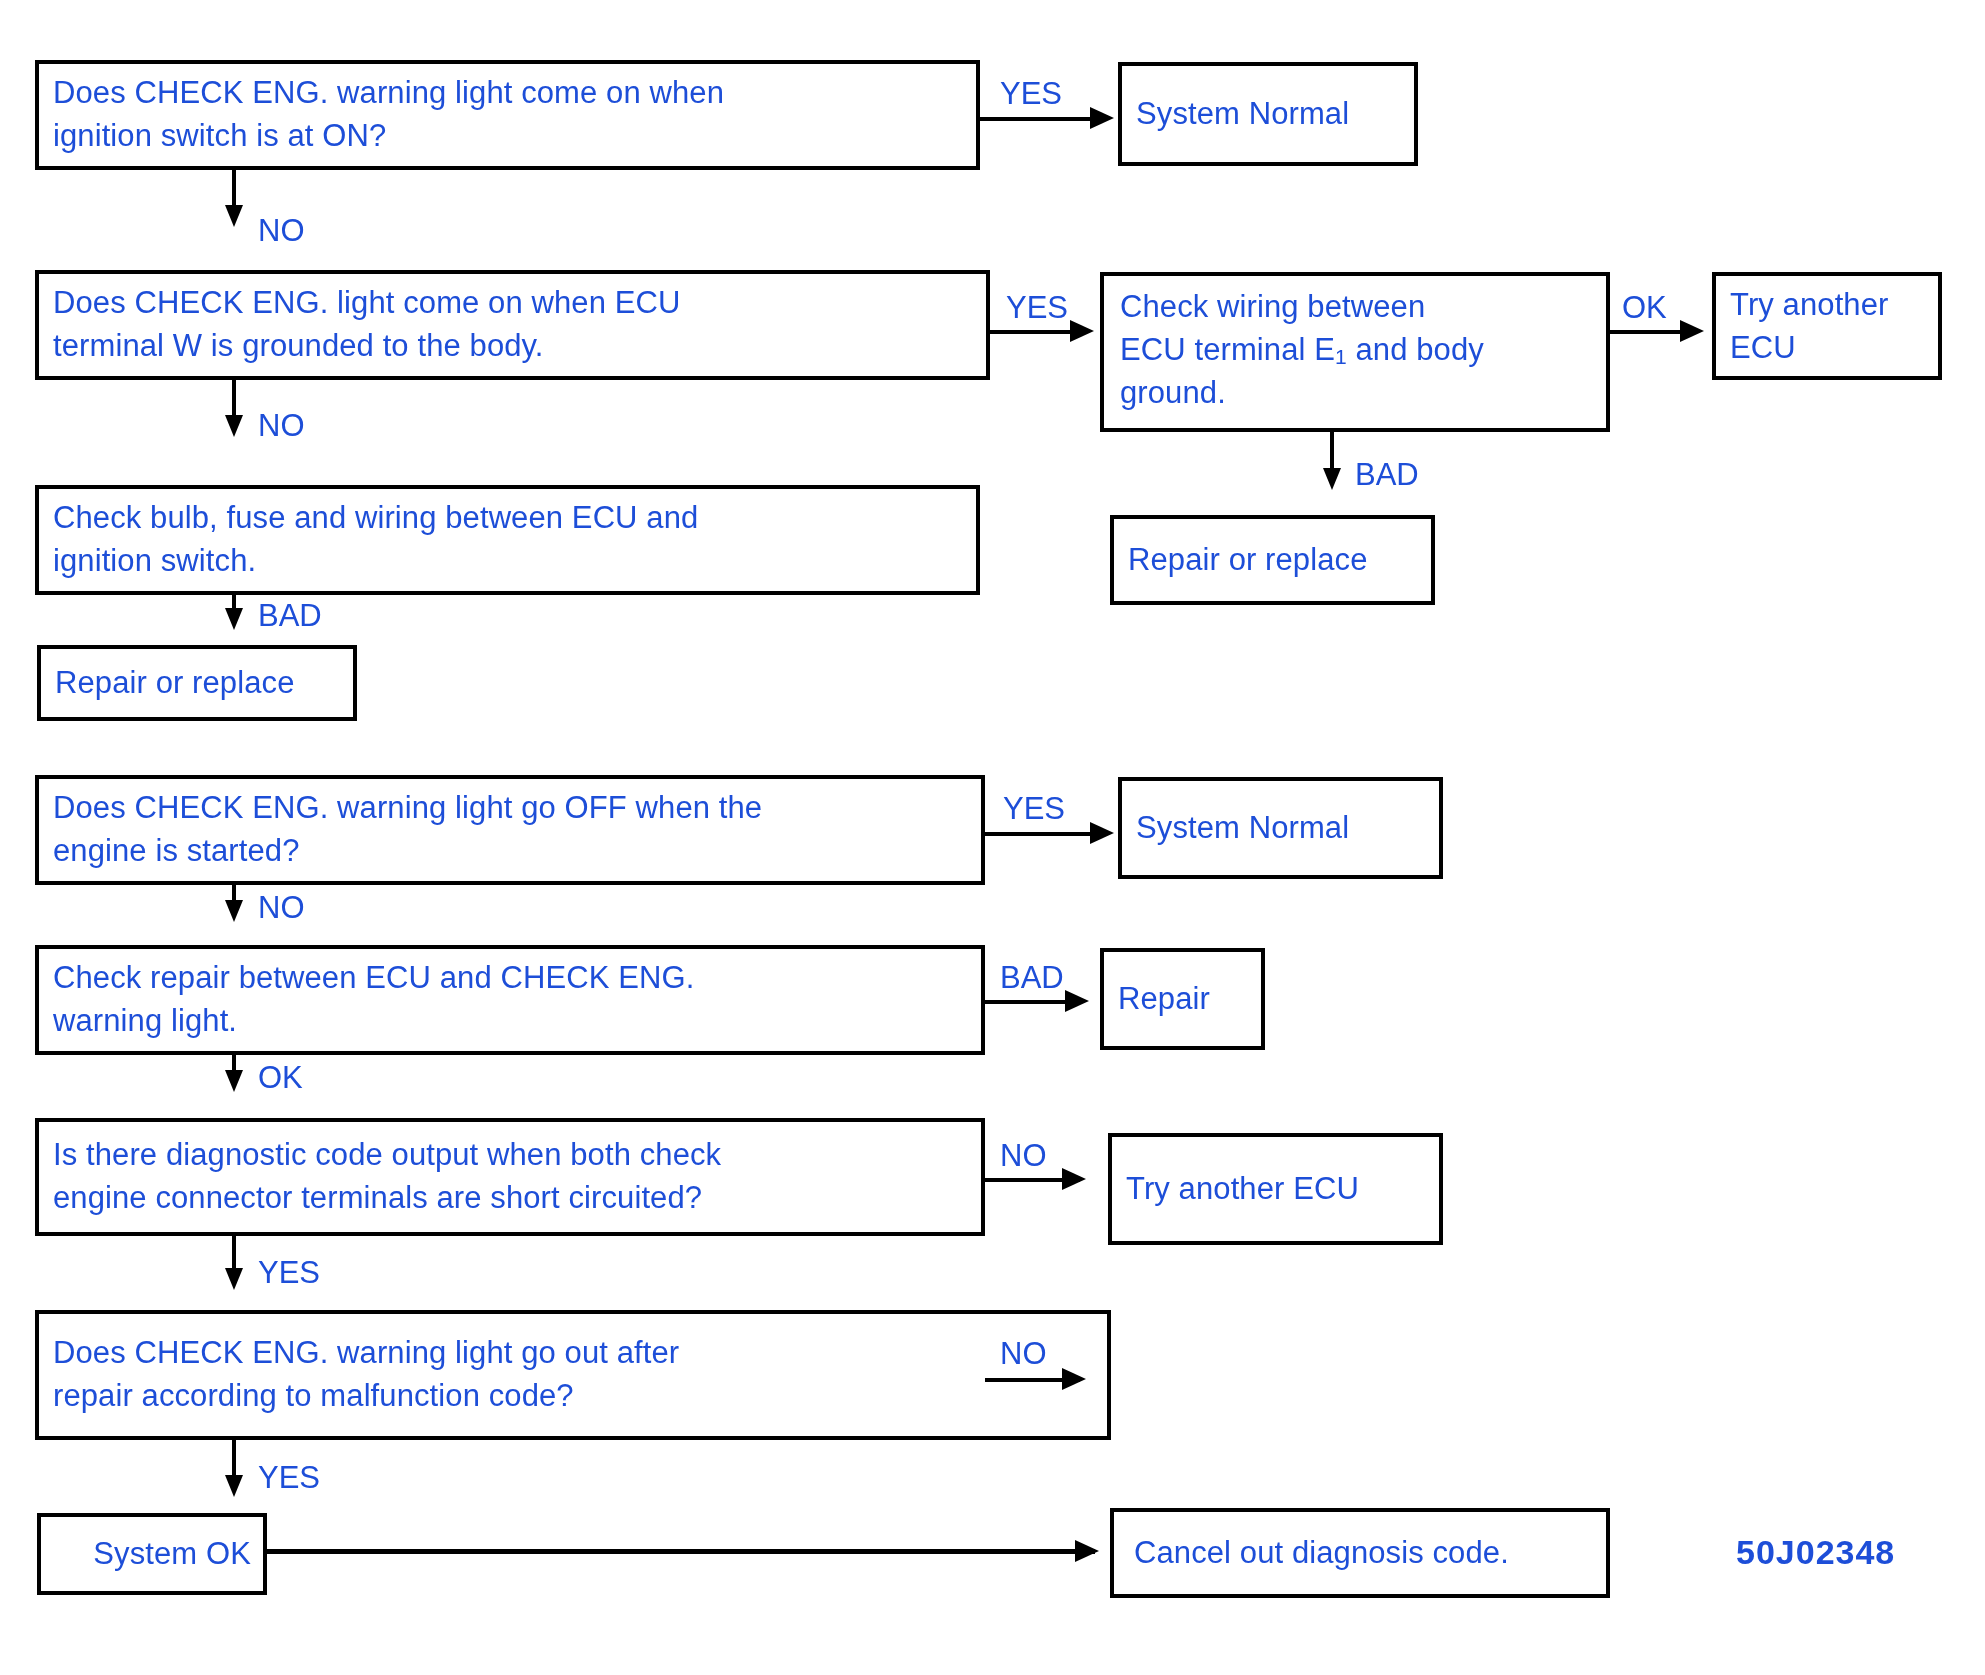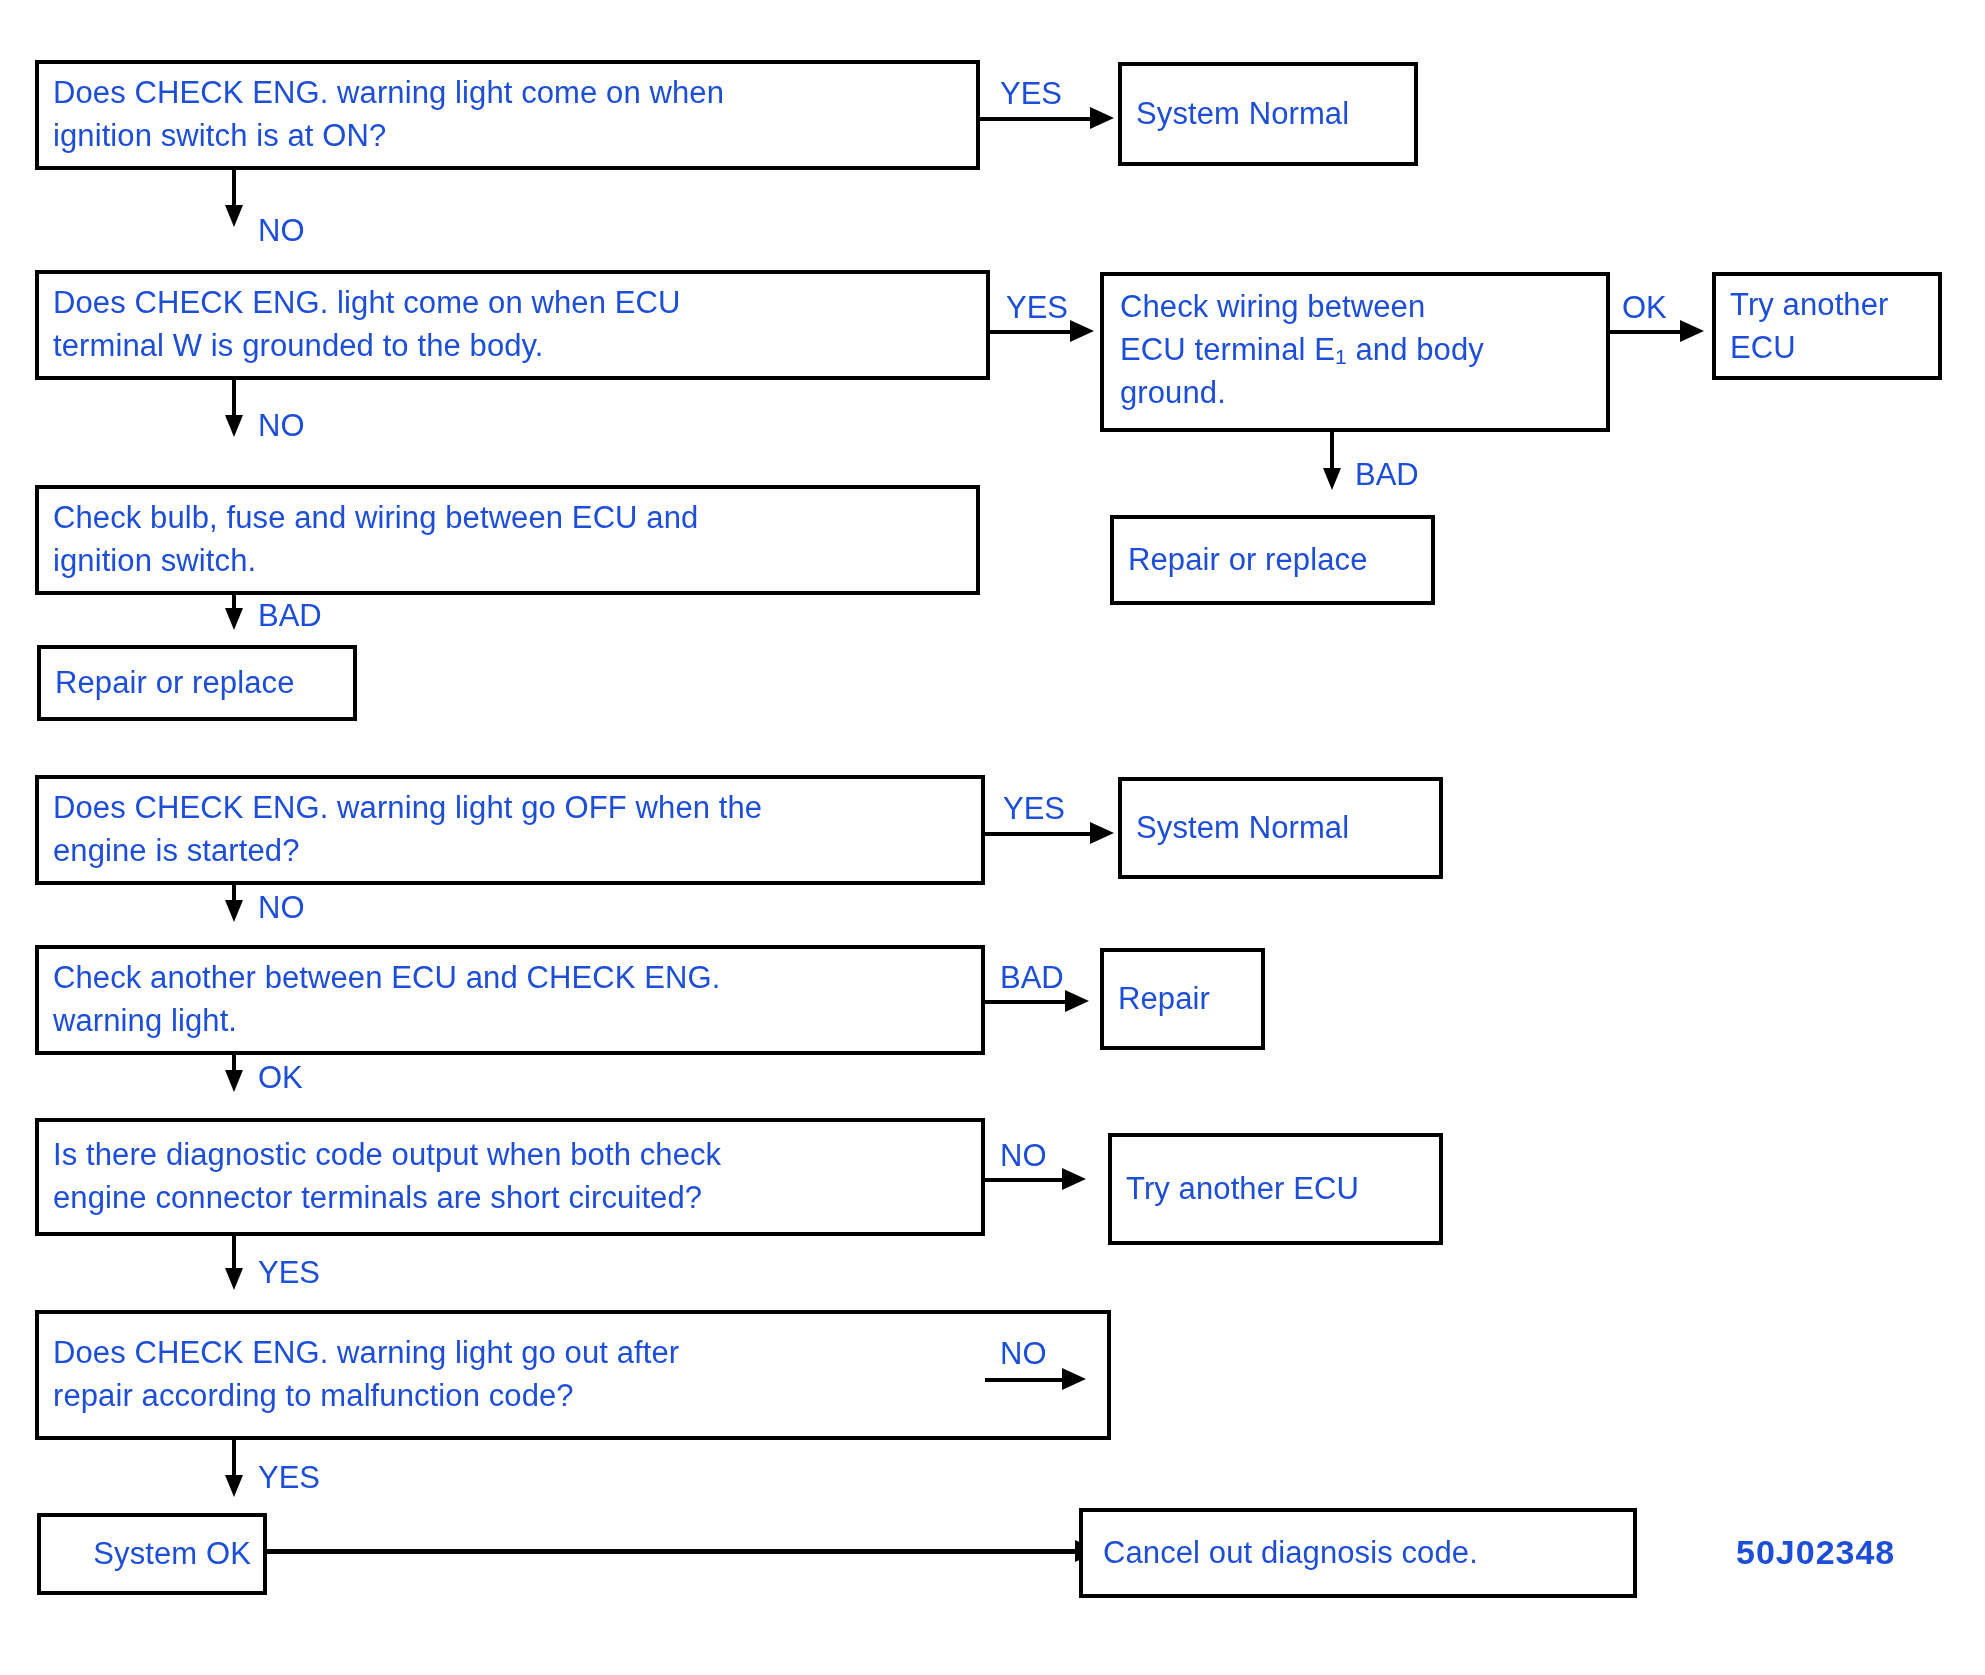--- a/index.html
+++ b/index.html
@@ -155,21 +155,21 @@
 
   <div class="box thick" style="left:1118px; top:777px; width:325px; height:102px;">
     <div class="txt">System Normal</div>
   </div>
 
   <div class="vline" style="left:232px; top:885px; width:4px; height:25px;"></div>
   <div class="arrow-down" style="left:225px; top:900px;"></div>
   <div class="elabel" style="left:258px; top:892px;">NO</div>
 
   <div class="box thick" style="left:35px; top:945px; width:950px; height:110px;">
-    <div class="txt"><span>Check another between ECU and CHECK ENG.</span><br><span>warning light.</span></div>
+    <div class="txt"><span>Check repair between ECU and CHECK ENG.</span><br><span>warning light.</span></div>
   </div>
 
   <div class="hline" style="left:985px; top:1000px; width:95px;"></div>
   <div class="arrow-right" style="left:1065px; top:990px;"></div>
   <div class="elabel" style="left:1000px; top:962px;">BAD</div>
 
   <div class="box thick" style="left:1100px; top:948px; width:165px; height:102px;">
     <div class="txt">Repair</div>
   </div>
 
@@ -206,19 +206,19 @@
   <div class="arrow-down" style="left:225px; top:1475px;"></div>
   <div class="elabel" style="left:258px; top:1462px;">YES</div>
 
   <div class="box thick" style="left:37px; top:1513px; width:230px; height:82px;justify-content:flex-end;">
     <div class="txt">System OK</div>
   </div>
 
   <div class="hline" style="left:265px; top:1549px; width:830px; height:5px;"></div>
   <div class="arrow-right" style="left:1075px; top:1540px;"></div>
 
-  <div class="box thick" style="left:1079px; top:1508px; width:558px; height:90px;padding-left:20px;">
+  <div class="box thick" style="left:1110px; top:1508px; width:500px; height:90px;padding-left:20px;">
     <div class="txt">Cancel out diagnosis code.</div>
   </div>
 
   <div class="figcode" style="left:1736px; top:1533px;">50J02348</div>
 
 </div>
 
 </body></html>

